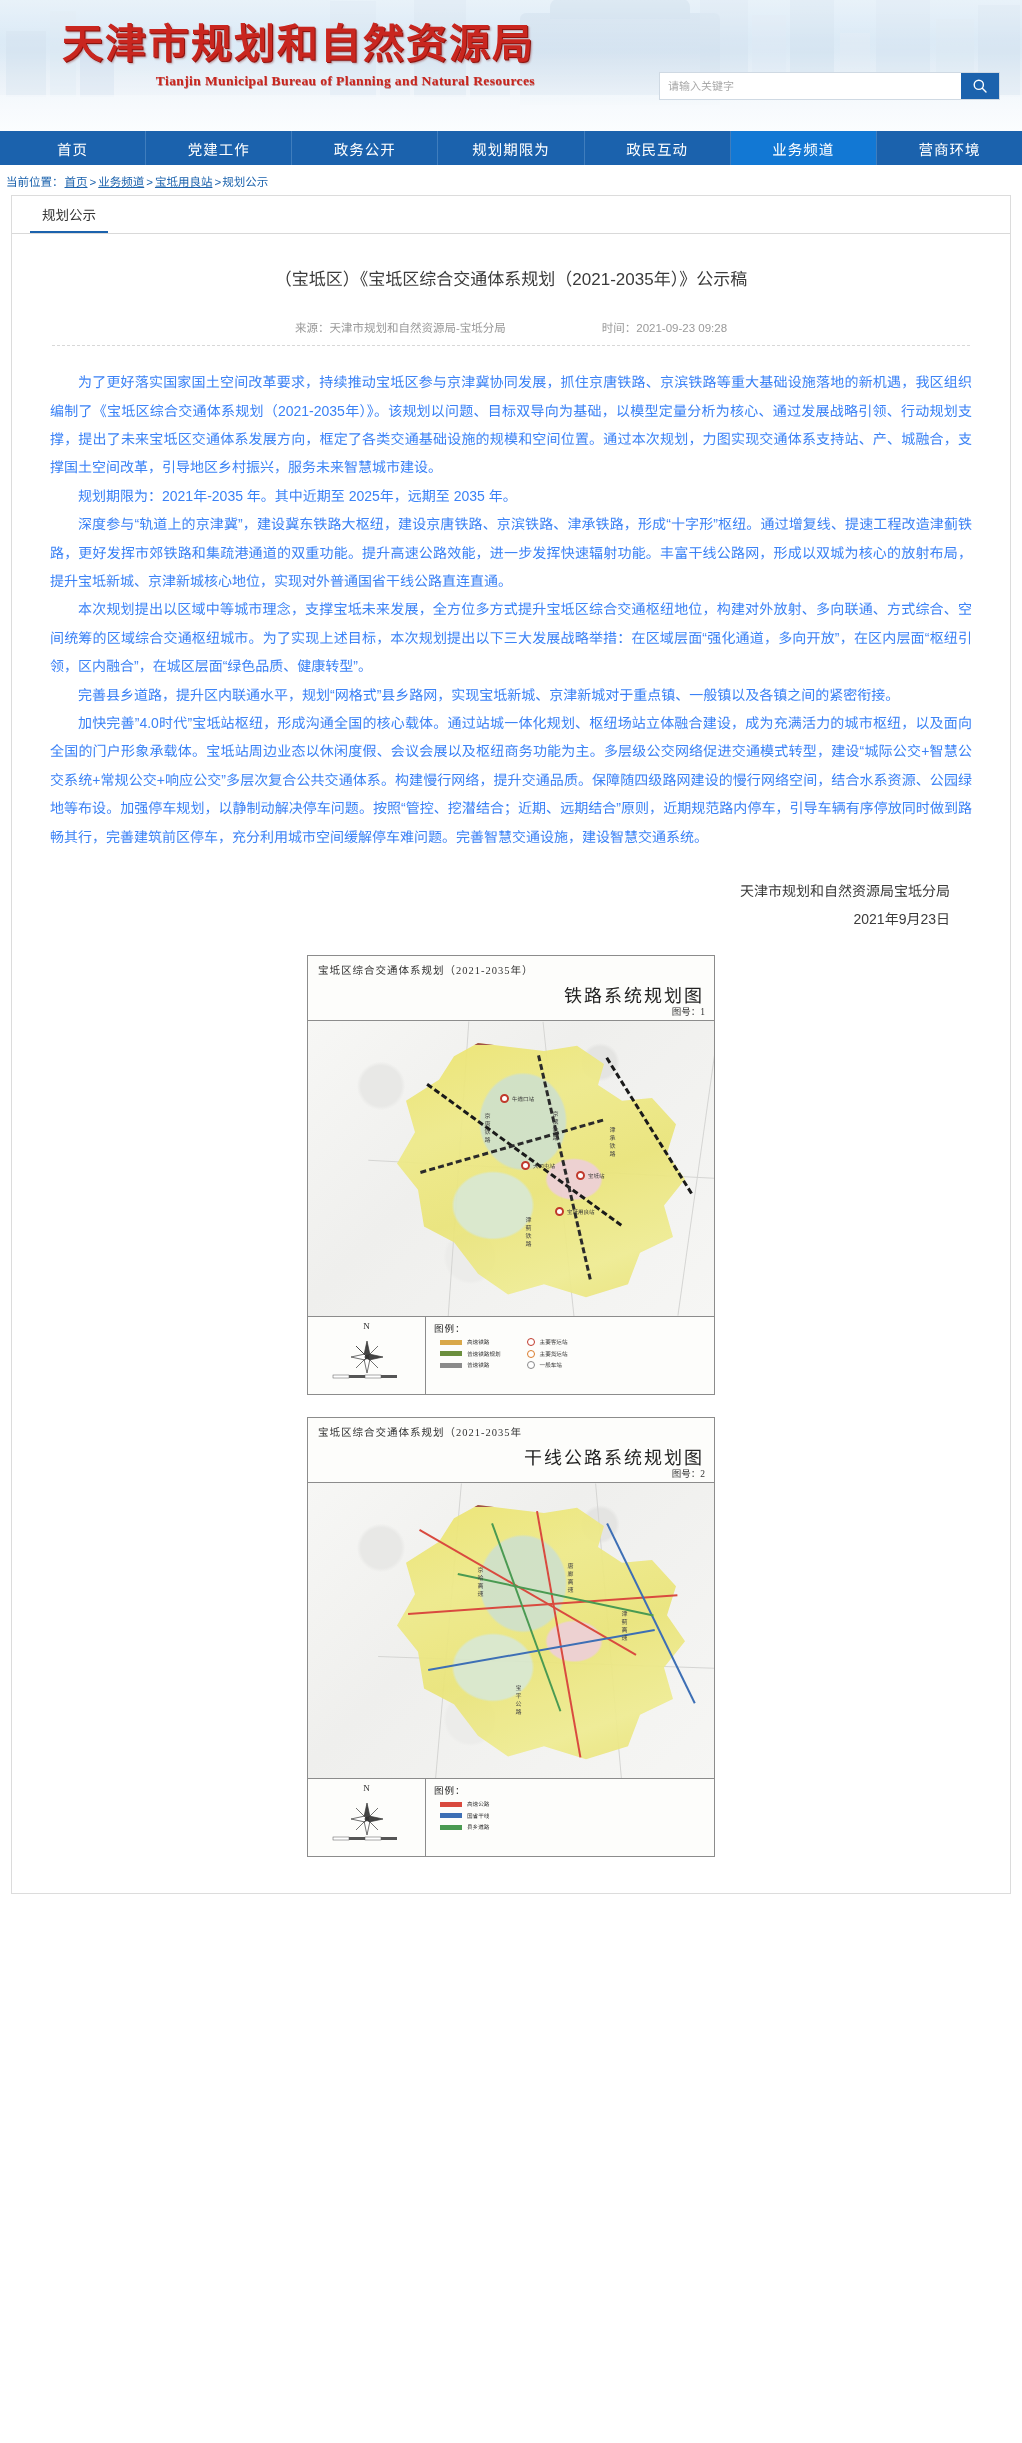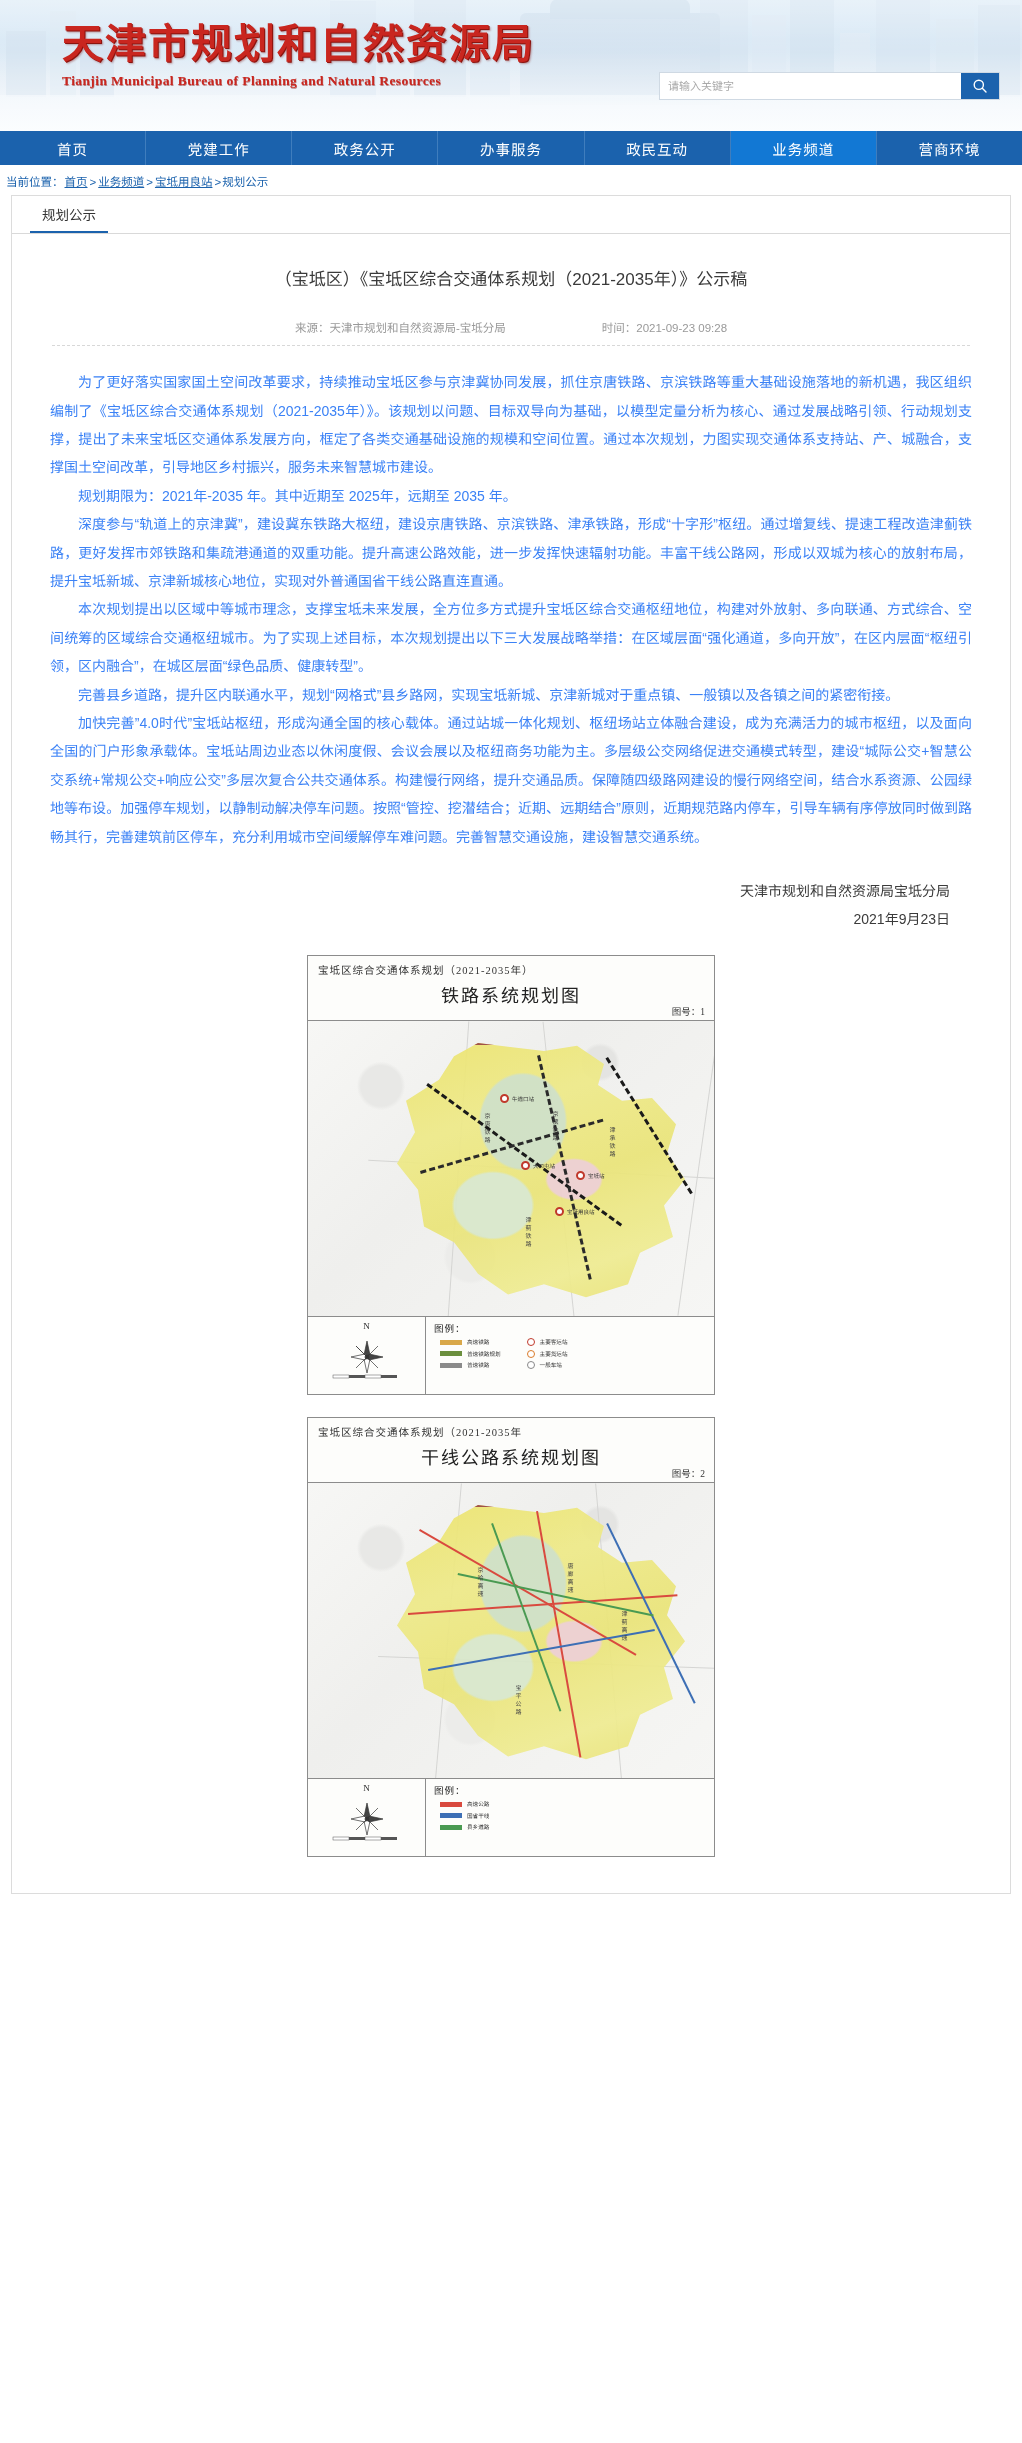--- a/index.html
+++ b/index.html
@@ -62,20 +62,21 @@
     font-size:41px; font-weight:bold; letter-spacing:2px;
     color:#c9261f;
     text-shadow: 1px 1px 0 #8c130e, 2px 2px 2px rgba(120,10,10,.35);
     white-space:nowrap;
   }
   .logo-en {
     font-family:"Liberation Serif","DejaVu Serif",serif;
     font-size:13.5px; font-weight:bold; letter-spacing:.4px;
     color:#c9261f; margin-top:3px; white-space:nowrap;
     text-shadow: .5px .5px 0 rgba(140,19,14,.5);
+    text-align: right;
   }
   .searchbar {
     position:absolute; right:22px; top:72px;
     display:flex; height:28px; width:341px;
     border:1px solid #cfd9e3; background:#fff;
   }
   .searchbar input {
     flex:1; border:0; outline:0; height:100%;
     padding:0 8px; font-size:11px; color:#333;
     font-family:"Liberation Sans", sans-serif; background:#fff;
@@ -154,21 +155,21 @@
   }
   .fig-header {
     border:1px solid #8c8c8c; background:#fdfdfb;
     padding:6px 10px 3px 10px; position:relative; height:66px;
   }
   .fig-sub {
     font-family:"Liberation Serif","DejaVu Serif",serif;
     font-size:10.5px; color:#333; letter-spacing:1px;
   }
   .fig-title {
-    text-align:center; font-size:18px; color:#222;
+    text-align:right; font-size:18px; color:#222;
     font-family:"Liberation Sans","DejaVu Sans",sans-serif;
     margin-top:4px; letter-spacing:2px;
   }
   .fig-no {
     position:absolute; right:9px; bottom:2px;
     font-family:"Liberation Serif","DejaVu Serif",serif;
     font-size:9.5px; color:#333;
   }
   .fig-map {
     border:1px solid #8c8c8c; border-top:0; height:296px;
@@ -303,21 +304,21 @@
         </svg>
       </span>
     </button>
   </div>
 </div>
 
 <nav class="mainnav">
   <div class="nav-item">首页</div>
   <div class="nav-item">党建工作</div>
   <div class="nav-item">政务公开</div>
-  <div class="nav-item">办事服务</div>
+  <div class="nav-item">规划期限为</div>
   <div class="nav-item">政民互动</div>
   <div class="nav-item active">业务频道</div>
   <div class="nav-item">营商环境</div>
 </nav>
 
 <div class="crumbwrap">
   <span class="c-label">当前位置：</span><a href="#">首页</a><span class="sep">&gt;</span><a href="#">业务频道</a><span class="sep">&gt;</span><a href="#">宝坻用良站</a><span class="sep">&gt;</span><span class="last">规划公示</span>
 </div>
 
 <div class="panel">

